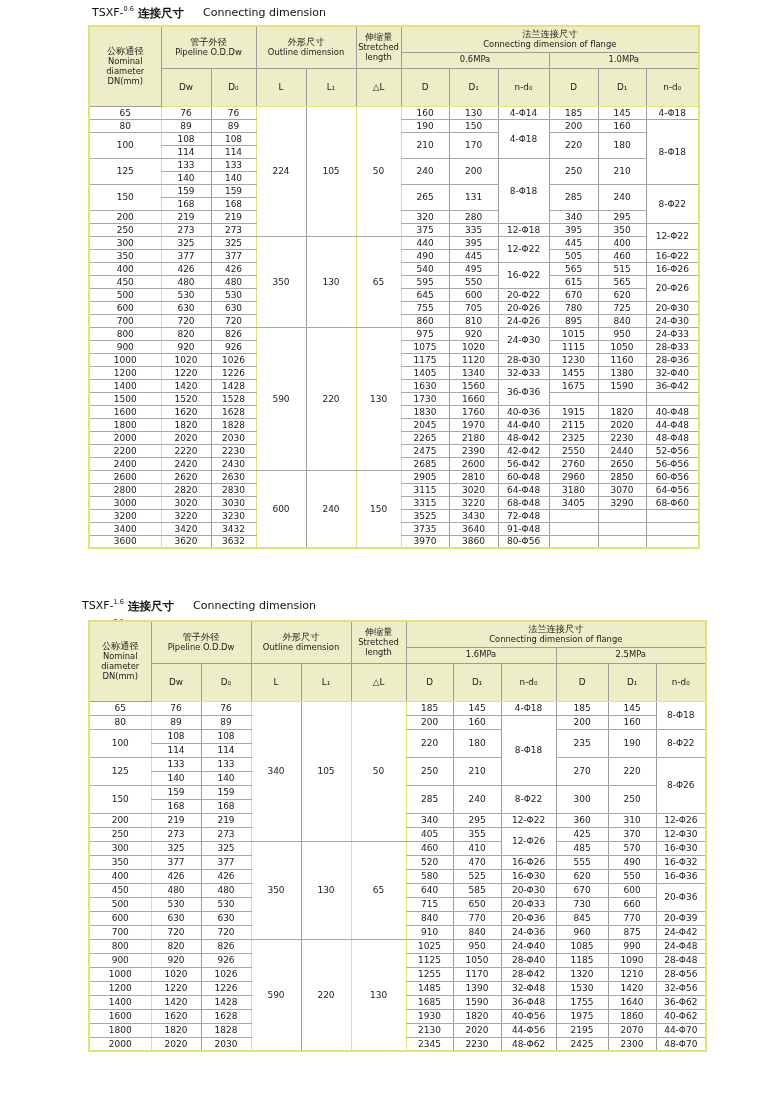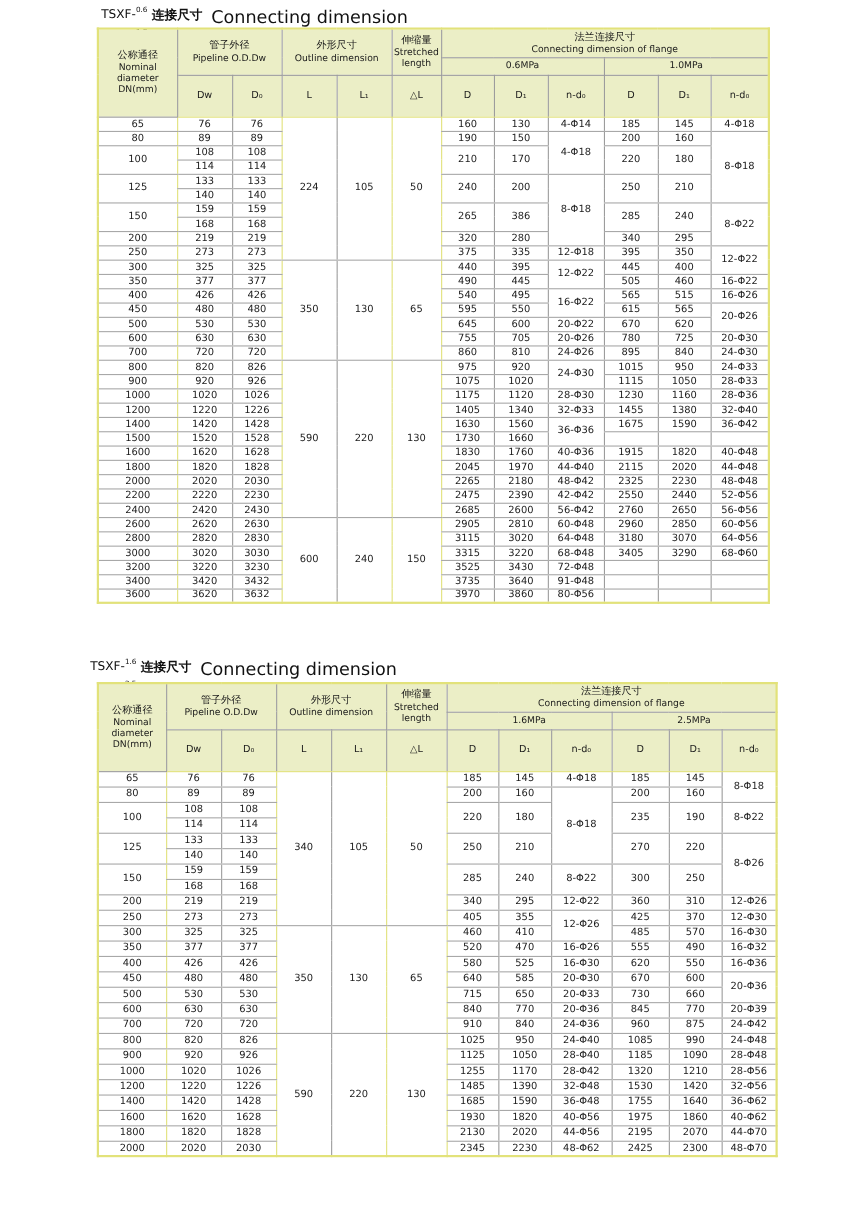--- a/index.html
+++ b/index.html
@@ -11,22 +11,22 @@
   }
   .doc-title {
     position:absolute; display:flex; align-items:flex-start;
     font-size:11px; color:#111; white-space:nowrap;
   }
   .doc-title .model { letter-spacing:0; }
   .frac {
     display:inline-flex; flex-direction:column; align-items:flex-start;
     font-size:6.6px; line-height:1.12; margin:0 2px 0 0;gap:13px;
   }
-  .doc-title .cn { font-weight:bold; font-size:11.5px; margin:0 8px 0 2px; }
-  .doc-title .en { font-size:16px; }
+  .doc-title .cn { font-weight:bold; font-size:11.5px; margin:0 19px 0 2px; }
+  .doc-title .en { font-size:11px; }
 
   table.spec { position:absolute; border-collapse:collapse; table-layout:fixed;
     border:2px solid var(--border-yellow,#e2e27a); }
   table.spec col { border-right:1px solid var(--border-gray,#9c9c9c); }
   table.spec col.yel { border-right-color:var(--border-yellow,#e2e27a); }
   table.spec col.last { border-right:none; }
 
   table.spec th, table.spec td {
     text-align:center; vertical-align:middle; overflow:hidden; padding:0;
   }
@@ -171,21 +171,21 @@
       </tr>
       <tr>
         <td>140</td>
         <td>140</td>
       </tr>
       <tr>
         <td rowspan="2">150</td>
         <td>159</td>
         <td>159</td>
         <td rowspan="2">265</td>
-        <td rowspan="2">386</td>
+        <td rowspan="2">131</td>
         <td rowspan="2">285</td>
         <td rowspan="2">240</td>
         <td rowspan="3">8-Φ22</td>
       </tr>
       <tr>
         <td>168</td>
         <td>168</td>
       </tr>
       <tr>
         <td>200</td>

